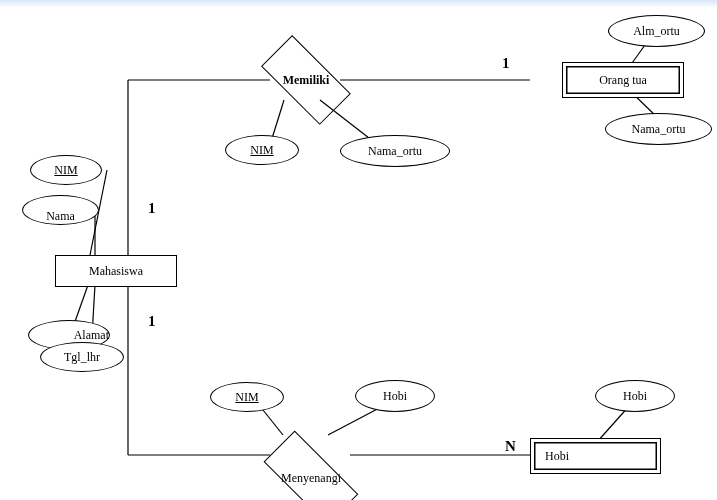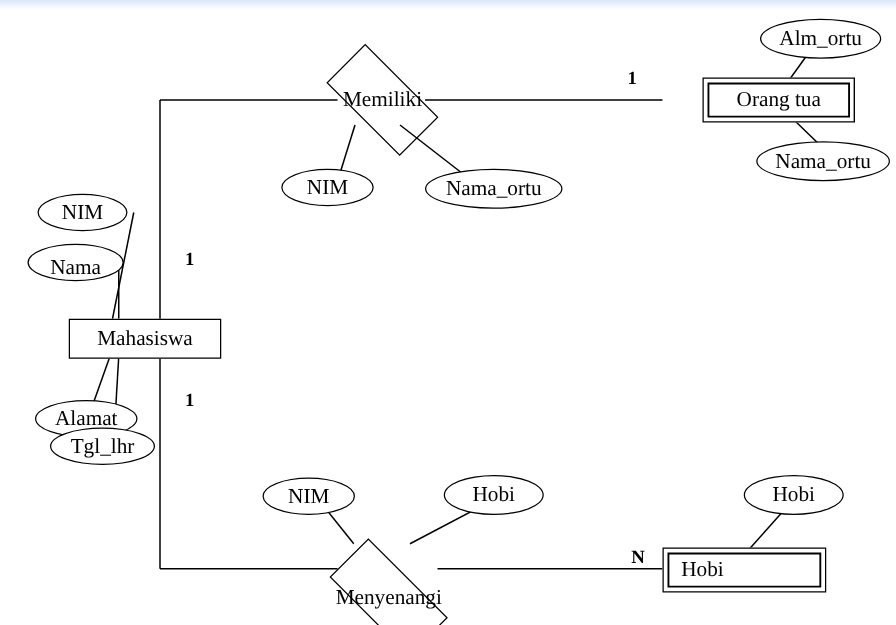--- a/index.html
+++ b/index.html
@@ -10,35 +10,35 @@
     background: #fff;
     position: relative;
     overflow: hidden;
   }
   svg { position: absolute; top:0; left:0; }
   .node {
     position: absolute;
     display: flex;
     align-items: center;
     justify-content: center;
-    font-size: 17px;
+    font-size: 12px;
     background: #fff;
   }
   .entity {
     border: 1.5px solid #000;
   }
   .weak-entity {
     border: 1.5px solid #000;
     box-shadow: inset 0 0 0 3px #fff, inset 0 0 0 4.5px #000;
   }
   .ellipse {
     border: 1.5px solid #000;
     border-radius: 50%;
   }
-  .ellipse.key span { }
+  .ellipse.key span { text-decoration: underline; }
   .diamond {
     border: none;
     background: transparent;
   }
   .diamond::before {
     content: "";
     position: absolute;
     top: 50%; left: 50%;
     width: 70%; height: 70%;
     border: 1.5px solid #000;
@@ -91,35 +91,35 @@
 </div>
 
 <div class="node weak-entity" style="left:562px; top:62px; width:120px; height:34px;">
   <span>Orang tua</span>
 </div>
 
 <div class="node weak-entity" style="left:530px; top:438px; width:115px; height:34px; justify-content:flex-start; padding-left:14px;">
   <span>Hobi</span>
 </div>
 
-<div class="node diamond" style="left:248px; top:50px; width:116px; height:60px;">
+<div class="node diamond" style="left:248px; top:50px; width:116px; height:60px;font-weight:bold;">
   <span>Memiliki</span>
 </div>
 
 <div class="node diamond" style="left:248px; top:448px; width:126px; height:60px;">
   <span>Menyenangi</span>
 </div>
 
 <div class="node ellipse key" style="left:30px; top:155px; width:70px; height:28px;">
   <span>NIM</span>
 </div>
 <div class="node ellipse" style="left:22px; top:195px; width:75px; height:28px;align-items:flex-end;">
   <span>Nama</span>
 </div>
-<div class="node ellipse" style="left:28px; top:320px; width:80px; height:28px;">
+<div class="node ellipse" style="left:28px; top:320px; width:80px; height:28px;justify-content:flex-end;">
   <span>Alamat</span>
 </div>
 <div class="node ellipse" style="left:40px; top:342px; width:82px; height:28px;justify-content:center;">
   <span>Tgl_lhr</span>
 </div>
 
 <div class="node ellipse key" style="left:225px; top:135px; width:72px; height:28px;">
   <span>NIM</span>
 </div>
 <div class="node ellipse" style="left:340px; top:135px; width:108px; height:30px;">

